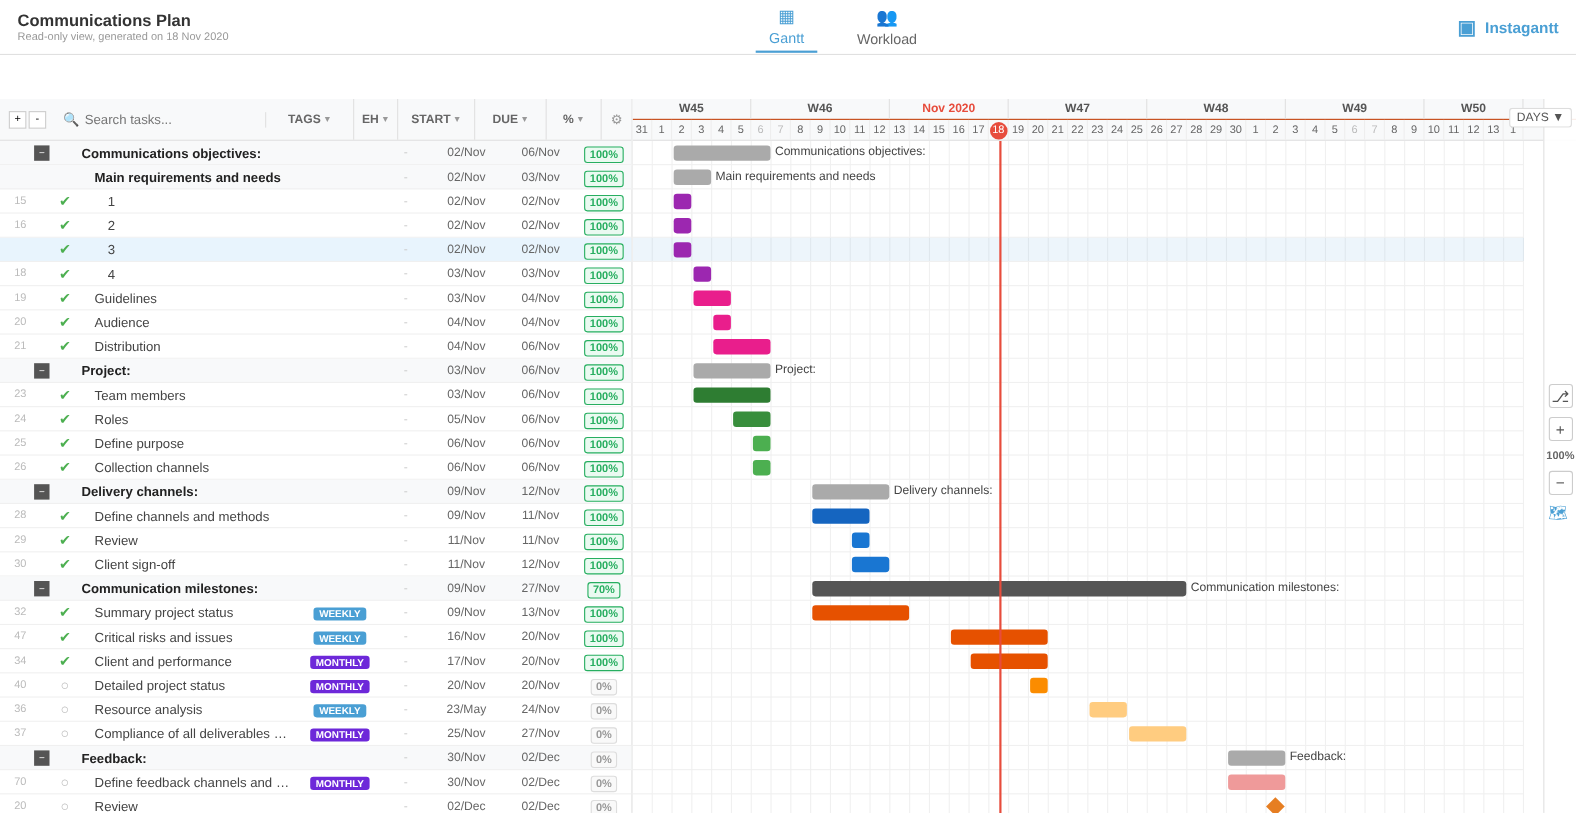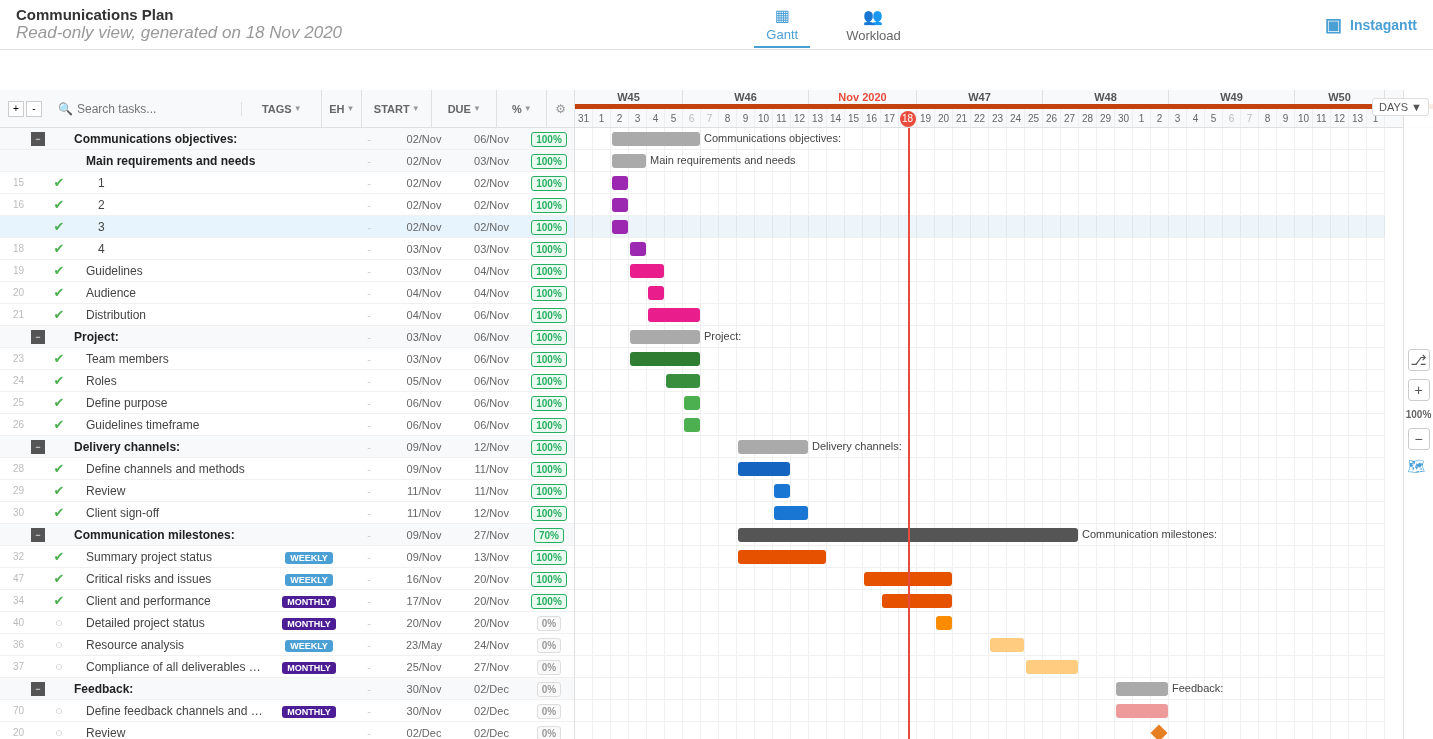--- a/index.html
+++ b/index.html
@@ -4,21 +4,21 @@
   <style>
     * { box-sizing: border-box; margin: 0; padding: 0; }
     body { font-family: -apple-system, BlinkMacSystemFont, 'Segoe UI', sans-serif; font-size: 12px; background: #fff; overflow: hidden; }
     
     .app-container { display: flex; flex-direction: column; height: 739px; width: 1433px; overflow: hidden; gap: 40px; }
     
     
     .top-nav { display: flex; align-items: center; justify-content: space-between; padding: 8px 16px; border-bottom: 1px solid #e0e0e0; height: 50px; }
     .top-nav-left { display: flex; flex-direction: column; }
     .app-title { font-size: 15px; font-weight: 600; color: #333; }
-    .app-subtitle { font-size: 17px; color: #999; font-style: italic; }
+    .app-subtitle { font-size: 10px; color: #999; }
     .top-nav-center { display: flex; align-items: center; gap: 24px; }
     .nav-tab { display: flex; flex-direction: column; align-items: center; gap: 2px; cursor: pointer; padding: 4px 12px; color: #666; font-size: 13px; }
     .nav-tab.active { color: #4a9fd4; border-bottom: 2px solid #4a9fd4; }
     .nav-tab-icon { font-size: 16px; }
     .top-nav-right { display: flex; align-items: center; gap: 8px; color: #4a9fd4; font-weight: 600; font-size: 14px; }
     .logo-icon { color: #4a9fd4; font-size: 18px; }
     
     
     .main-content { display: flex; flex: 1; overflow: hidden; }
     
@@ -53,36 +53,36 @@
     .row-check { width: 22px; text-align: center; flex-shrink: 0; }
     .check-icon { color: #4caf50; font-size: 13px; }
     .check-open { color: #bbb; font-size: 13px; }
     .row-name { flex: 1; font-size: 12px; color: #444; overflow: hidden; text-overflow: ellipsis; white-space: nowrap; padding: 0 4px; }
     .row-name.group-name { font-weight: 600; color: #222; }
     .row-name.indent1 { padding-left: 16px; }
     .row-name.indent2 { padding-left: 28px; }
     .row-tag { width: 80px; text-align: center; flex-shrink: 0; }
     .tag-badge { font-size: 9px; font-weight: 600; padding: 1px 5px; border-radius: 3px; color: #fff; }
     .tag-weekly { background: #4a9fd4; }
-    .tag-monthly { background: #4c1d95; }
+    .tag-monthly { background: #6d28d9; }
     .row-eh { width: 40px; text-align: center; font-size: 11px; color: #999; flex-shrink: 0; }
     .row-start { width: 70px; text-align: center; font-size: 11px; color: #666; flex-shrink: 0; }
     .row-due { width: 65px; text-align: center; font-size: 11px; color: #666; flex-shrink: 0; }
     .row-pct { width: 50px; text-align: center; flex-shrink: 0; }
     .pct-badge { font-size: 10px; font-weight: 600; padding: 1px 4px; border-radius: 3px; border: 1px solid; }
     .pct-100 { color: #27ae60; border-color: #27ae60; background: #eafaf1; }
     .pct-70 { color: #27ae60; border-color: #27ae60; background: #eafaf1; }
     .pct-0 { color: #999; border-color: #ddd; background: #f9f9f9; }
     .dash { color: #ccc; }
     
     
     .gantt-panel { flex: 1; display: flex; flex-direction: column; overflow: hidden; position: relative; }
     
     .gantt-header { height: 38px; border-bottom: 1px solid #e0e0e0; background: #f8f9fa; overflow: hidden; position: relative; }
-    .gantt-week-row { display: flex; height: 19px; border-bottom: 5px solid #c2410c; }
+    .gantt-week-row { display: flex; height: 19px; border-bottom: 1px solid #c2410c; }
     .gantt-day-row { display: flex; height: 19px; font-size: 10px; color: #666; }
     
     .week-cell { display: flex; align-items: center; justify-content: center; font-size: 11px; font-weight: 600; color: #555; border-right: 1px solid #e0e0e0; }
     .day-cell { display: flex; align-items: center; justify-content: center; font-size: 10px; color: #666; border-right: 1px solid #eee; cursor: pointer; }
     
     .gantt-body { flex: 1; overflow: auto; position: relative; }
     .gantt-grid { position: relative; min-height: 700px; }
     
     .gantt-row { display: flex; height: 22px; border-bottom: 1px solid #f0f0f0; position: relative; align-items: center; }
     .gantt-row.selected { background: rgba(74,159,212,0.1); }
@@ -305,21 +305,21 @@
       <div class="row-tag"></div>
       <div class="row-eh"><span class="dash">-</span></div>
       <div class="row-start">06/Nov</div>
       <div class="row-due">06/Nov</div>
       <div class="row-pct"><span class="pct-badge pct-100">100%</span></div>
     </div>
           <div class="task-row">
       <div class="row-num">26</div>
       <div class="row-collapse"></div>
       <div class="row-check"><span class="check-icon">✔</span></div>
-      <div class="row-name  indent1">Guidelines timeframe</div>
+      <div class="row-name  indent1">Collection channels</div>
       <div class="row-tag"></div>
       <div class="row-eh"><span class="dash">-</span></div>
       <div class="row-start">06/Nov</div>
       <div class="row-due">06/Nov</div>
       <div class="row-pct"><span class="pct-badge pct-100">100%</span></div>
     </div>
           <div class="task-row group-row">
       <div class="row-num"></div>
       <div class="row-collapse"><button class="collapse-btn">−</button></div>
       <div class="row-check"></div>

